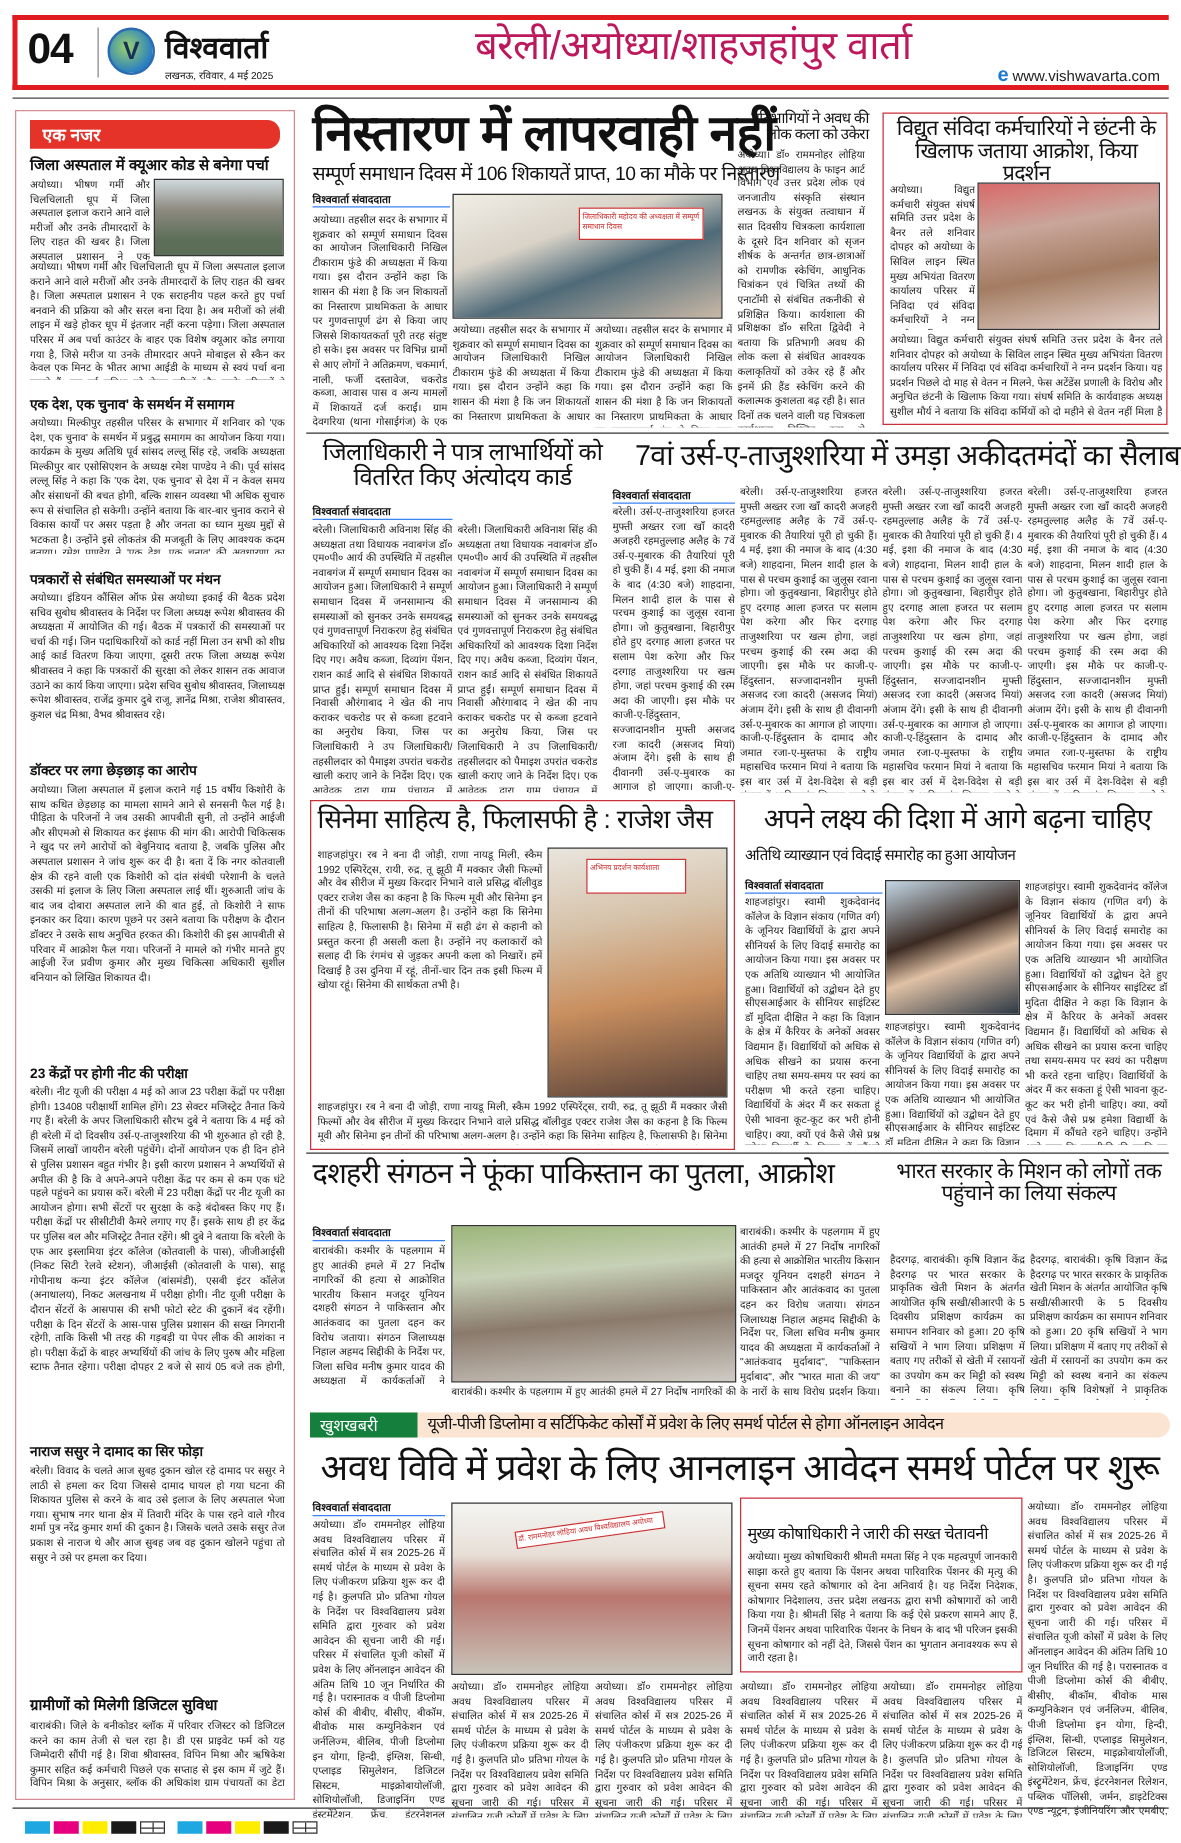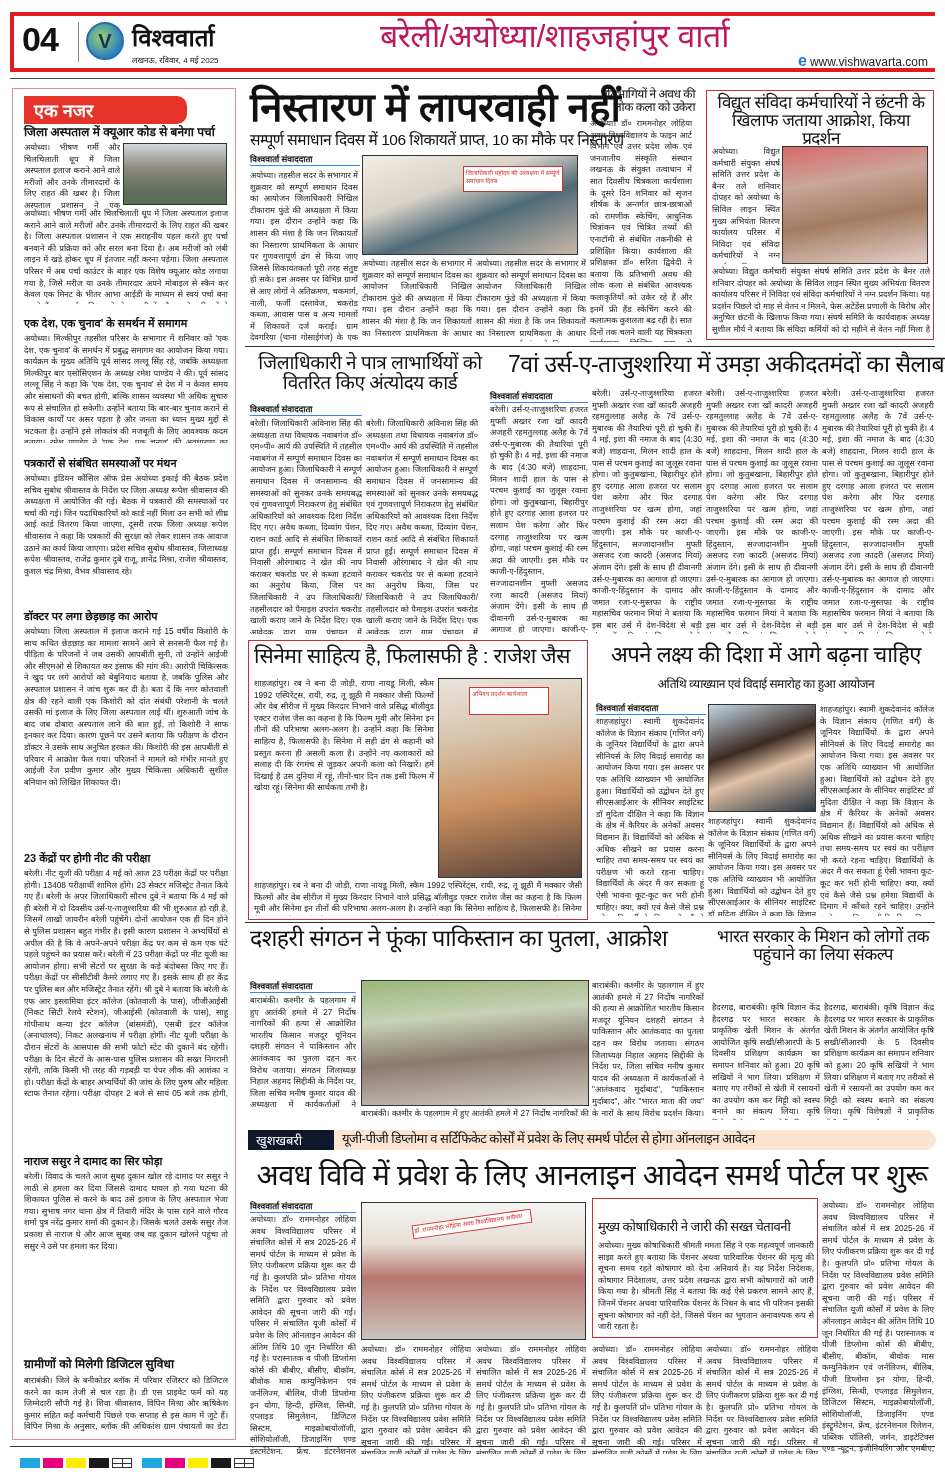--- a/index.html
+++ b/index.html
@@ -33,21 +33,21 @@
 <div id="pageno" class="abs">04</div>
 <div class="abs" style="left:78px;top:22px;width:1px;height:40px;background:#888"></div>
 <div id="logo" class="abs">V</div>
 <div id="brand" class="abs">विश्ववार्ता</div>
 <div id="dateline" class="abs">लखनऊ,   रविवार, 4 मई 2025</div>
 <div id="section" class="abs hl">बरेली/अयोध्या/शाहजहांपुर वार्ता</div>
 <div id="site" class="abs"><span class="e">e</span><span>www.vishwavarta.com</span></div>
 <div class="abs" style="left:10px;top:78px;width:925px;height:1px;background:#444"></div>
 
 <div class="abs boxP" style="left:12px;top:88px;width:224px;height:1352px"></div>
-<div class="abs tag" style="left:24px;top:96px;width:163px;font-size:18px">एक नजर</div>
+<div class="abs tag" style="left:24px;top:96px;width:200px;font-size:14px">एक नजर</div>
 
 <div class="abs" style="left:24px;top:120px;width:204px">
   <div class="sub" style="font-size:12px">जिला अस्पताल में क्यूआर कोड से बनेगा पर्चा</div>
 </div>
 <div class="abs photo" style="left:123px;top:143px;width:104px;height:62px;background:linear-gradient(180deg,#cfd8dc 0,#8d8a80 40%,#5c6e58 80%)"></div>
 <div class="abs txt" style="left:24px;top:142px;width:96px;height:66px">अयोध्या। भीषण गर्मी और चिलचिलाती धूप में जिला अस्पताल इलाज कराने आने वाले मरीजों और उनके तीमारदारों के लिए राहत की खबर है। जिला अस्पताल प्रशासन ने एक सराहनीय पहल करते हुए पर्चा बनवाने की प्रक्रिया को और सरल बना दिया है। अब मरीजों को लंबी लाइन में खड़े होकर धूप में इंतजार नहीं करना पड़ेगा। जिला अस्पताल परिसर में अब पर्चा काउंटर के बाहर एक विशेष क्यूआर कोड लगाया गया है, जिसे मरीज या उनके तीमारदार अपने मोबाइल से स्कैन कर केवल एक मिनट के भीतर आभा आईडी के माध्यम से स्वयं पर्चा बना सकते हैं। इस नई सुविधा को लेकर मरीजों और उनके परिजनों ने अस्पताल प्रशासन की सराहना की है। उनका कहना है कि यह एक बड़ी राहत है, क्योंकि अब धूप में घंटों खड़े रहने की जरूरत नहीं पड़ेगी। जिला अस्पताल के इस कदम को डिजिटल स्वास्थ्य सेवाओं की दिशा में एक बड़ा परिवर्तन माना जा रहा है, जिससे न सिर्फ समय की बचत होगी बल्कि मरीजों को तत्काल इलाज मिल सकेगा।</div>
 <div class="abs txt" style="left:24px;top:208px;width:204px;height:96px;text-indent:0">अयोध्या। भीषण गर्मी और चिलचिलाती धूप में जिला अस्पताल इलाज कराने आने वाले मरीजों और उनके तीमारदारों के लिए राहत की खबर है। जिला अस्पताल प्रशासन ने एक सराहनीय पहल करते हुए पर्चा बनवाने की प्रक्रिया को और सरल बना दिया है। अब मरीजों को लंबी लाइन में खड़े होकर धूप में इंतजार नहीं करना पड़ेगा। जिला अस्पताल परिसर में अब पर्चा काउंटर के बाहर एक विशेष क्यूआर कोड लगाया गया है, जिसे मरीज या उनके तीमारदार अपने मोबाइल से स्कैन कर केवल एक मिनट के भीतर आभा आईडी के माध्यम से स्वयं पर्चा बना सकते हैं। इस नई सुविधा को लेकर मरीजों और उनके परिजनों ने अस्पताल प्रशासन की सराहना की है। उनका कहना है कि यह एक बड़ी राहत है, क्योंकि अब धूप में घंटों खड़े रहने की जरूरत नहीं पड़ेगी। जिला अस्पताल के इस कदम को डिजिटल स्वास्थ्य सेवाओं की दिशा में एक बड़ा परिवर्तन माना जा रहा है, जिससे न सिर्फ समय की बचत होगी बल्कि मरीजों को तत्काल इलाज मिल सकेगा।</div>
 
 <div class="abs" style="left:24px;top:312px;width:204px">
   <div class="sub" style="font-size:11px">एक देश, एक चुनाव' के समर्थन में समागम</div>
@@ -115,21 +115,21 @@
 
 <div class="abs boxR" style="left:248px;top:640px;width:340px;height:280px"></div>
 <div class="abs hl" style="left:254px;top:645px;width:330px;font-size:21px">सिनेमा साहित्य है, फिलासफी है : राजेश जैस</div>
 <div class="abs photo" style="left:438px;top:678px;width:144px;height:200px;background:linear-gradient(170deg,#e9e5de 0,#d6c2a9 30%,#c98f5f 60%,#584138)">
   <div style="position:absolute;left:30px;top:8px;width:80px;height:28px;background:#fff;border:1px solid #c33;font-size:6px;color:#c33;padding:2px;overflow:hidden">अभिनय प्रदर्शन कार्यशाला</div>
 </div>
 <div class="abs txt" style="left:254px;top:678px;width:180px;height:200px">शाहजहांपुर। रब ने बना दी जोड़ी, राणा नायडू मिली, स्कैम 1992 एस्पिरेंट्स, रायी, रुद्र, तू झूठी मैं मक्कार जैसी फिल्मों और वेब सीरीज में मुख्य किरदार निभाने वाले प्रसिद्ध बॉलीवुड एक्टर राजेश जैस का कहना है कि फिल्म मूवी और सिनेमा इन तीनों की परिभाषा अलग-अलग है। उन्होंने कहा कि सिनेमा साहित्य है, फिलासफी है। सिनेमा में सही ढंग से कहानी को प्रस्तुत करना ही असली कला है। उन्होंने नए कलाकारों को सलाह दी कि रंगमंच से जुड़कर अपनी कला को निखारें। हमें दिखाई है उस दुनिया में रहूं, तीनों-चार दिन तक इसी फिल्म में खोया रहूं। सिनेमा की सार्थकता तभी है।</div>
 <div class="abs txt" style="left:254px;top:880px;width:328px;height:36px">शाहजहांपुर। रब ने बना दी जोड़ी, राणा नायडू मिली, स्कैम 1992 एस्पिरेंट्स, रायी, रुद्र, तू झूठी मैं मक्कार जैसी फिल्मों और वेब सीरीज में मुख्य किरदार निभाने वाले प्रसिद्ध बॉलीवुड एक्टर राजेश जैस का कहना है कि फिल्म मूवी और सिनेमा इन तीनों की परिभाषा अलग-अलग है। उन्होंने कहा कि सिनेमा साहित्य है, फिलासफी है। सिनेमा में सही ढंग से कहानी को प्रस्तुत करना ही असली कला है। उन्होंने नए कलाकारों को सलाह दी कि रंगमंच से जुड़कर अपनी कला को निखारें। हमें दिखाई है उस दुनिया में रहूं, तीनों-चार दिन तक इसी फिल्म में खोया रहूं। सिनेमा की सार्थकता तभी है।</div>
 
 <div class="abs hl" style="left:596px;top:643px;width:340px;font-size:22px;text-align:center">अपने लक्ष्य की दिशा में आगे बढ़ना चाहिए</div>
-<div class="abs hl" style="left:596px;top:678px;width:340px;font-size:12px;text-align:center">अतिथि व्याख्यान एवं विदाई समारोह का हुआ आयोजन</div>
+<div class="abs hl" style="left:596px;top:678px;width:340px;font-size:12px;">अतिथि व्याख्यान एवं विदाई समारोह का हुआ आयोजन</div>
 <div class="abs" style="left:596px;top:702px;width:110px">
     <div class="by">विश्ववार्ता संवाददाता</div>
   </div>
 <div class="abs photo" style="left:708px;top:704px;width:108px;height:108px;background:linear-gradient(160deg,#c3d7e5 0,#3b2a22 40%,#e0c1a5 60%,#2c3844)"></div>
 <div class="abs txt" style="left:596px;top:716px;width:108px;height:200px">शाहजहांपुर। स्वामी शुकदेवानंद कॉलेज के विज्ञान संकाय (गणित वर्ग) के जूनियर विद्यार्थियों के द्वारा अपने सीनियर्स के लिए विदाई समारोह का आयोजन किया गया। इस अवसर पर एक अतिथि व्याख्यान भी आयोजित हुआ। विद्यार्थियों को उद्बोधन देते हुए सीएसआईआर के सीनियर साइंटिस्ट डॉ मुदिता दीक्षित ने कहा कि विज्ञान के क्षेत्र में कैरियर के अनेकों अवसर विद्यमान हैं। विद्यार्थियों को अधिक से अधिक सीखने का प्रयास करना चाहिए तथा समय-समय पर स्वयं का परीक्षण भी करते रहना चाहिए। विद्यार्थियों के अंदर मैं कर सकता हूं ऐसी भावना कूट-कूट कर भरी होनी चाहिए। क्या, क्यों एवं कैसे जैसे प्रश्न हमेशा विद्यार्थी के दिमाग में कौंधते रहने चाहिए। उन्होंने आगे कहा कि तकनीकी की प्रगति का मूल आधार विज्ञान ही है। विज्ञान के द्वारा समाज एवं राष्ट्र की सभी समस्याओं का समाधान हो सकता है। विज्ञान के विद्यार्थी को धैर्य, लगन एवं सतर्कता के साथ अपने लक्ष्य की दिशा में आगे बढ़ना चाहिए। कार्यक्रम में विद्यार्थियों को आशीर्वचन देते हुए कॉलेज के प्राचार्य प्रो आर के आजाद ने कहा कि विद्यार्थी सफलता के लिए समय का इंतजार करें। अनुकूल समय आने पर सफलता अवश्य मिलती है। इसके साथ ही विद्यार्थी समाज के प्रति अपनी भूमिका को समझते हुए उसकी उन्नति में अपना योगदान करते रहें। विद्यार्थियों के द्वारा इस अवसर पर भाषण, गीत, कविता, ग्रुप डांस आदि अनेक प्रस्तुतियां दी गईं। जूनियर विद्यार्थियों के द्वारा सीनियर्स के लिए अनेक खेलों का आयोजन भी किया गया। तमाम प्रस्तुतियों के आधार पर अनुभव कश्यप को मिस्टर फेयरवेल एवं इंद्राक्षी को मिस फेयरवेल घोषित किया गया। जूनियर विद्यार्थियों के द्वारा सीनियर्स को उपहार भी भेंट किए गए। विज्ञान संकाय के सहसंकायाध्यक्ष डॉ आलोक सिंह भौतिकी विभागाध्यक्ष डॉ शिशिर शुक्ला, हर्ष पाराशरी, अमित गंगवार, डॉ प्रांजल शाही, शशांक गुप्ता, सत्येंद्र कुमार सिंह, अमित राज चौहान, डॉ संदीप दीक्षित, चंदन गोस्वामी, प्रशांत शर्मा, देवेंद्र कुमार, रजनीश दीक्षित आदि उपस्थित रहे। कार्यक्रम को आयोजित करने में अनुज यादव, मुनेंद्र, कनक, साक्षी आदि का विशेष सहयोग रहा।</div>
 <div class="abs txt" style="left:708px;top:816px;width:108px;height:100px">शाहजहांपुर। स्वामी शुकदेवानंद कॉलेज के विज्ञान संकाय (गणित वर्ग) के जूनियर विद्यार्थियों के द्वारा अपने सीनियर्स के लिए विदाई समारोह का आयोजन किया गया। इस अवसर पर एक अतिथि व्याख्यान भी आयोजित हुआ। विद्यार्थियों को उद्बोधन देते हुए सीएसआईआर के सीनियर साइंटिस्ट डॉ मुदिता दीक्षित ने कहा कि विज्ञान के क्षेत्र में कैरियर के अनेकों अवसर विद्यमान हैं। विद्यार्थियों को अधिक से अधिक सीखने का प्रयास करना चाहिए तथा समय-समय पर स्वयं का परीक्षण भी करते रहना चाहिए। विद्यार्थियों के अंदर मैं कर सकता हूं ऐसी भावना कूट-कूट कर भरी होनी चाहिए। क्या, क्यों एवं कैसे जैसे प्रश्न हमेशा विद्यार्थी के दिमाग में कौंधते रहने चाहिए। उन्होंने आगे कहा कि तकनीकी की प्रगति का मूल आधार विज्ञान ही है। विज्ञान के द्वारा समाज एवं राष्ट्र की सभी समस्याओं का समाधान हो सकता है। विज्ञान के विद्यार्थी को धैर्य, लगन एवं सतर्कता के साथ अपने लक्ष्य की दिशा में आगे बढ़ना चाहिए। कार्यक्रम में विद्यार्थियों को आशीर्वचन देते हुए कॉलेज के प्राचार्य प्रो आर के आजाद ने कहा कि विद्यार्थी सफलता के लिए समय का इंतजार करें। अनुकूल समय आने पर सफलता अवश्य मिलती है। इसके साथ ही विद्यार्थी समाज के प्रति अपनी भूमिका को समझते हुए उसकी उन्नति में अपना योगदान करते रहें। विद्यार्थियों के द्वारा इस अवसर पर भाषण, गीत, कविता, ग्रुप डांस आदि अनेक प्रस्तुतियां दी गईं। जूनियर विद्यार्थियों के द्वारा सीनियर्स के लिए अनेक खेलों का आयोजन भी किया गया। तमाम प्रस्तुतियों के आधार पर अनुभव कश्यप को मिस्टर फेयरवेल एवं इंद्राक्षी को मिस फेयरवेल घोषित किया गया। जूनियर विद्यार्थियों के द्वारा सीनियर्स को उपहार भी भेंट किए गए। विज्ञान संकाय के सहसंकायाध्यक्ष डॉ आलोक सिंह भौतिकी विभागाध्यक्ष डॉ शिशिर शुक्ला, हर्ष पाराशरी, अमित गंगवार, डॉ प्रांजल शाही, शशांक गुप्ता, सत्येंद्र कुमार सिंह, अमित राज चौहान, डॉ संदीप दीक्षित, चंदन गोस्वामी, प्रशांत शर्मा, देवेंद्र कुमार, रजनीश दीक्षित आदि उपस्थित रहे। कार्यक्रम को आयोजित करने में अनुज यादव, मुनेंद्र, कनक, साक्षी आदि का विशेष सहयोग रहा।</div>
 <div class="abs txt" style="left:820px;top:704px;width:114px;height:212px">शाहजहांपुर। स्वामी शुकदेवानंद कॉलेज के विज्ञान संकाय (गणित वर्ग) के जूनियर विद्यार्थियों के द्वारा अपने सीनियर्स के लिए विदाई समारोह का आयोजन किया गया। इस अवसर पर एक अतिथि व्याख्यान भी आयोजित हुआ। विद्यार्थियों को उद्बोधन देते हुए सीएसआईआर के सीनियर साइंटिस्ट डॉ मुदिता दीक्षित ने कहा कि विज्ञान के क्षेत्र में कैरियर के अनेकों अवसर विद्यमान हैं। विद्यार्थियों को अधिक से अधिक सीखने का प्रयास करना चाहिए तथा समय-समय पर स्वयं का परीक्षण भी करते रहना चाहिए। विद्यार्थियों के अंदर मैं कर सकता हूं ऐसी भावना कूट-कूट कर भरी होनी चाहिए। क्या, क्यों एवं कैसे जैसे प्रश्न हमेशा विद्यार्थी के दिमाग में कौंधते रहने चाहिए। उन्होंने आगे कहा कि तकनीकी की प्रगति का मूल आधार विज्ञान ही है। विज्ञान के द्वारा समाज एवं राष्ट्र की सभी समस्याओं का समाधान हो सकता है। विज्ञान के विद्यार्थी को धैर्य, लगन एवं सतर्कता के साथ अपने लक्ष्य की दिशा में आगे बढ़ना चाहिए। कार्यक्रम में विद्यार्थियों को आशीर्वचन देते हुए कॉलेज के प्राचार्य प्रो आर के आजाद ने कहा कि विद्यार्थी सफलता के लिए समय का इंतजार करें। अनुकूल समय आने पर सफलता अवश्य मिलती है। इसके साथ ही विद्यार्थी समाज के प्रति अपनी भूमिका को समझते हुए उसकी उन्नति में अपना योगदान करते रहें। विद्यार्थियों के द्वारा इस अवसर पर भाषण, गीत, कविता, ग्रुप डांस आदि अनेक प्रस्तुतियां दी गईं। जूनियर विद्यार्थियों के द्वारा सीनियर्स के लिए अनेक खेलों का आयोजन भी किया गया। तमाम प्रस्तुतियों के आधार पर अनुभव कश्यप को मिस्टर फेयरवेल एवं इंद्राक्षी को मिस फेयरवेल घोषित किया गया। जूनियर विद्यार्थियों के द्वारा सीनियर्स को उपहार भी भेंट किए गए। विज्ञान संकाय के सहसंकायाध्यक्ष डॉ आलोक सिंह भौतिकी विभागाध्यक्ष डॉ शिशिर शुक्ला, हर्ष पाराशरी, अमित गंगवार, डॉ प्रांजल शाही, शशांक गुप्ता, सत्येंद्र कुमार सिंह, अमित राज चौहान, डॉ संदीप दीक्षित, चंदन गोस्वामी, प्रशांत शर्मा, देवेंद्र कुमार, रजनीश दीक्षित आदि उपस्थित रहे। कार्यक्रम को आयोजित करने में अनुज यादव, मुनेंद्र, कनक, साक्षी आदि का विशेष सहयोग रहा।</div>
 
 <div class="abs" style="left:245px;top:922px;width:690px;height:1px;background:#333"></div>
 
@@ -140,21 +140,21 @@
 <div class="abs txt" style="left:250px;top:995px;width:106px;height:115px">बाराबंकी। कश्मीर के पहलगाम में हुए आतंकी हमले में 27 निर्दोष नागरिकों की हत्या से आक्रोशित भारतीय किसान मजदूर यूनियन दशहरी संगठन ने पाकिस्तान और आतंकवाद का पुतला दहन कर विरोध जताया। संगठन जिलाध्यक्ष निहाल अहमद सिद्दीकी के निर्देश पर, जिला सचिव मनीष कुमार यादव की अध्यक्षता में कार्यकर्ताओं ने "आतंकवाद मुर्दाबाद", "पाकिस्तान मुर्दाबाद", और "भारत माता की जय" के नारों के साथ विरोध प्रदर्शन किया। मनीष यादव ने कहा कि यह हमला मानवता के खिलाफ है और भारतवासी इसे कभी स्वीकार नहीं करेंगे। दशहरी संगठन ने पाकिस्तान के खिलाफ कड़ी कार्रवाई की मांग करते हुए आतंकवाद को जड़ से खत्म करने की अपील की। अयोध्या मंडल महामंत्री सुशील कुमार यादव ने कहा कि सरकार को आतंकियों और उन्हें समर्थन देने वालों के खिलाफ निर्णायक कार्रवाई करनी चाहिए। इस अवसर पर रामदयाल, सोनू, सत्यम, प्रशांत सिंह, रंजीत, ब्रजेश, शिवकुमार, गणेश, रामवीर, प्रदीप, रमेश रावत सहित कई कार्यकर्ता मौजूद रहे।</div>
 <div class="abs photo" style="left:361px;top:980px;width:228px;height:126px;background:linear-gradient(175deg,#9cb67a 0,#c7d1b6 30%,#8a7a6c 60%,#cfcbc4)"></div>
 <div class="abs txt" style="left:361px;top:1108px;width:228px;height:12px">बाराबंकी। कश्मीर के पहलगाम में हुए आतंकी हमले में 27 निर्दोष नागरिकों की हत्या से आक्रोशित भारतीय किसान मजदूर यूनियन दशहरी संगठन ने पाकिस्तान और आतंकवाद का पुतला दहन कर विरोध जताया। संगठन जिलाध्यक्ष निहाल अहमद सिद्दीकी के निर्देश पर, जिला सचिव मनीष कुमार यादव की अध्यक्षता में कार्यकर्ताओं ने "आतंकवाद मुर्दाबाद", "पाकिस्तान मुर्दाबाद", और "भारत माता की जय" के नारों के साथ विरोध प्रदर्शन किया। मनीष यादव ने कहा कि यह हमला मानवता के खिलाफ है और भारतवासी इसे कभी स्वीकार नहीं करेंगे। दशहरी संगठन ने पाकिस्तान के खिलाफ कड़ी कार्रवाई की मांग करते हुए आतंकवाद को जड़ से खत्म करने की अपील की। अयोध्या मंडल महामंत्री सुशील कुमार यादव ने कहा कि सरकार को आतंकियों और उन्हें समर्थन देने वालों के खिलाफ निर्णायक कार्रवाई करनी चाहिए। इस अवसर पर रामदयाल, सोनू, सत्यम, प्रशांत सिंह, रंजीत, ब्रजेश, शिवकुमार, गणेश, रामवीर, प्रदीप, रमेश रावत सहित कई कार्यकर्ता मौजूद रहे।</div>
 <div class="abs txt" style="left:592px;top:980px;width:112px;height:138px">बाराबंकी। कश्मीर के पहलगाम में हुए आतंकी हमले में 27 निर्दोष नागरिकों की हत्या से आक्रोशित भारतीय किसान मजदूर यूनियन दशहरी संगठन ने पाकिस्तान और आतंकवाद का पुतला दहन कर विरोध जताया। संगठन जिलाध्यक्ष निहाल अहमद सिद्दीकी के निर्देश पर, जिला सचिव मनीष कुमार यादव की अध्यक्षता में कार्यकर्ताओं ने "आतंकवाद मुर्दाबाद", "पाकिस्तान मुर्दाबाद", और "भारत माता की जय" के नारों के साथ विरोध प्रदर्शन किया। मनीष यादव ने कहा कि यह हमला मानवता के खिलाफ है और भारतवासी इसे कभी स्वीकार नहीं करेंगे। दशहरी संगठन ने पाकिस्तान के खिलाफ कड़ी कार्रवाई की मांग करते हुए आतंकवाद को जड़ से खत्म करने की अपील की। अयोध्या मंडल महामंत्री सुशील कुमार यादव ने कहा कि सरकार को आतंकियों और उन्हें समर्थन देने वालों के खिलाफ निर्णायक कार्रवाई करनी चाहिए। इस अवसर पर रामदयाल, सोनू, सत्यम, प्रशांत सिंह, रंजीत, ब्रजेश, शिवकुमार, गणेश, रामवीर, प्रदीप, रमेश रावत सहित कई कार्यकर्ता मौजूद रहे।</div>
 
 <div class="abs hl" style="left:712px;top:928px;width:222px;font-size:17px;text-align:center">भारत सरकार के मिशन को लोगों तक पहुंचाने का लिया संकल्प</div>
 <div class="abs txt" style="left:712px;top:1002px;width:108px;height:118px">हैदरगढ़, बाराबंकी। कृषि विज्ञान केंद्र हैदरगढ़ पर भारत सरकार के प्राकृतिक खेती मिशन के अंतर्गत आयोजित कृषि सखी/सीआरपी के 5 दिवसीय प्रशिक्षण कार्यक्रम का समापन शनिवार को हुआ। 20 कृषि सखियों ने भाग लिया। प्रशिक्षण में बताए गए तरीकों से खेती में रसायनों का उपयोग कम कर मिट्टी को स्वस्थ बनाने का संकल्प लिया। कृषि विशेषज्ञों ने प्राकृतिक खेती की महत्ता और मूल्य संवर्धन पर प्रकाश डालते हुए आगे बढ़ने का आह्वान किया। नवनीत, डॉ. भास्कर प्रताप सिंह, डॉ. रिंकी चौहान, डॉ. अनिल सहित कृषि विज्ञान केंद्र के वैज्ञानिक उपस्थित रहे।</div>
 <div class="abs txt" style="left:824px;top:1002px;width:110px;height:118px">हैदरगढ़, बाराबंकी। कृषि विज्ञान केंद्र हैदरगढ़ पर भारत सरकार के प्राकृतिक खेती मिशन के अंतर्गत आयोजित कृषि सखी/सीआरपी के 5 दिवसीय प्रशिक्षण कार्यक्रम का समापन शनिवार को हुआ। 20 कृषि सखियों ने भाग लिया। प्रशिक्षण में बताए गए तरीकों से खेती में रसायनों का उपयोग कम कर मिट्टी को स्वस्थ बनाने का संकल्प लिया। कृषि विशेषज्ञों ने प्राकृतिक खेती की महत्ता और मूल्य संवर्धन पर प्रकाश डालते हुए आगे बढ़ने का आह्वान किया। नवनीत, डॉ. भास्कर प्रताप सिंह, डॉ. रिंकी चौहान, डॉ. अनिल सहित कृषि विज्ञान केंद्र के वैज्ञानिक उपस्थित रहे।</div>
 
 <div class="abs strip" style="left:248px;top:1130px;width:688px;height:20px;border-radius:0 10px 10px 0"></div>
-<div class="abs" style="left:248px;top:1130px;width:86px;height:20px;background:#0f172a;color:#fff;font-size:13px;padding:1px 8px">खुशखबरी</div>
+<div class="abs" style="left:248px;top:1130px;width:86px;height:20px;background:#15803d;color:#fff;font-size:13px;padding:1px 8px">खुशखबरी</div>
 <div class="abs hl" style="left:342px;top:1132px;width:590px;font-size:13px">यूजी-पीजी डिप्लोमा व सर्टिफिकेट कोर्सों में प्रवेश के लिए समर्थ पोर्टल से होगा ऑनलाइन आवेदन</div>
 
 <div class="abs hl" style="left:250px;top:1160px;width:684px;font-size:29px;text-align:center">अवध विवि में प्रवेश के लिए आनलाइन आवेदन समर्थ पोर्टल पर शुरू</div>
 <div class="abs" style="left:250px;top:1200px;width:106px">
     <div class="by">विश्ववार्ता संवाददाता</div>
   </div>
 <div class="abs txt" style="left:250px;top:1214px;width:106px;height:240px">अयोध्या। डॉ० राममनोहर लोहिया अवध विश्वविद्यालय परिसर में संचालित कोर्स में सत्र 2025-26 में समर्थ पोर्टल के माध्यम से प्रवेश के लिए पंजीकरण प्रक्रिया शुरू कर दी गई है। कुलपति प्रो० प्रतिभा गोयल के निर्देश पर विश्वविद्यालय प्रवेश समिति द्वारा गुरुवार को प्रवेश आवेदन की सूचना जारी की गई। परिसर में संचालित यूजी कोर्सों में प्रवेश के लिए ऑनलाइन आवेदन की अंतिम तिथि 10 जून निर्धारित की गई है। परास्नातक व पीजी डिप्लोमा कोर्स की बीबीए, बीसीए, बीकॉम, बीवोक मास कम्युनिकेशन एवं जर्नलिज्म, बीलिब, पीजी डिप्लोमा इन योगा, हिन्दी, इंग्लिश, सिन्धी, एप्लाइड सिमुलेशन, डिजिटल सिस्टम, माइक्रोबायोलॉजी, सोशियोलॉजी, डिजाइनिंग एण्ड इंस्ट्रूमेंटेशन, फ्रेंच, इंटरनेशनल रिलेशन, पब्लिक पॉलिसी, जर्मन, डाइटेटिक्स एण्ड न्यूट्रन, इंजीनियरिंग और एमबीए, एमसीए, कम्प्यूटर साइंस, डीफार्मा, बीफार्मा तथा सर्टिफिकेट कोर्स में आर्ट एप्रिसिएशन, फरमेंटेशन टेक्नोलॉजी, स्वायल एण्ड वॉटर टेस्टिंग, प्रोफिशियेंसी इन इंग्लिश कम्युनिकेशन सहित विश्वविद्यालय के संबद्ध महाविद्यालयों के बीए, बीएससी, बीकॉम में प्रवेश के लिए आनलाइन आवेदन प्रक्रिया शुरू है। दूसरी ओर विश्वविद्यालय से सम्बद्ध महाविद्यालयों में संचालित व्यावसायिक पाठ्यक्रमों एलएलबी (त्रि-वर्षीय एवं पंचवर्षीय पाठ्यक्रम), एमएड, बीपीएड एवं एमपीएड में प्रवेश प्रवेश परीक्षा के माध्यम से होगा।</div>
 <div class="abs photo" style="left:361px;top:1202px;width:225px;height:138px;background:linear-gradient(180deg,#f4f4f2 0,#e7dfd6 30%,#b9776f 55%,#c9c4ba)">
   <div style="position:absolute;left:50px;top:14px;width:120px;height:14px;background:#fff;border:1px solid #c33;font-size:6px;color:#c33;padding:1px;overflow:hidden;transform:rotate(-8deg)">डॉ. राममनोहर लोहिया अवध विश्वविद्यालय अयोध्या</div>
 </div>

